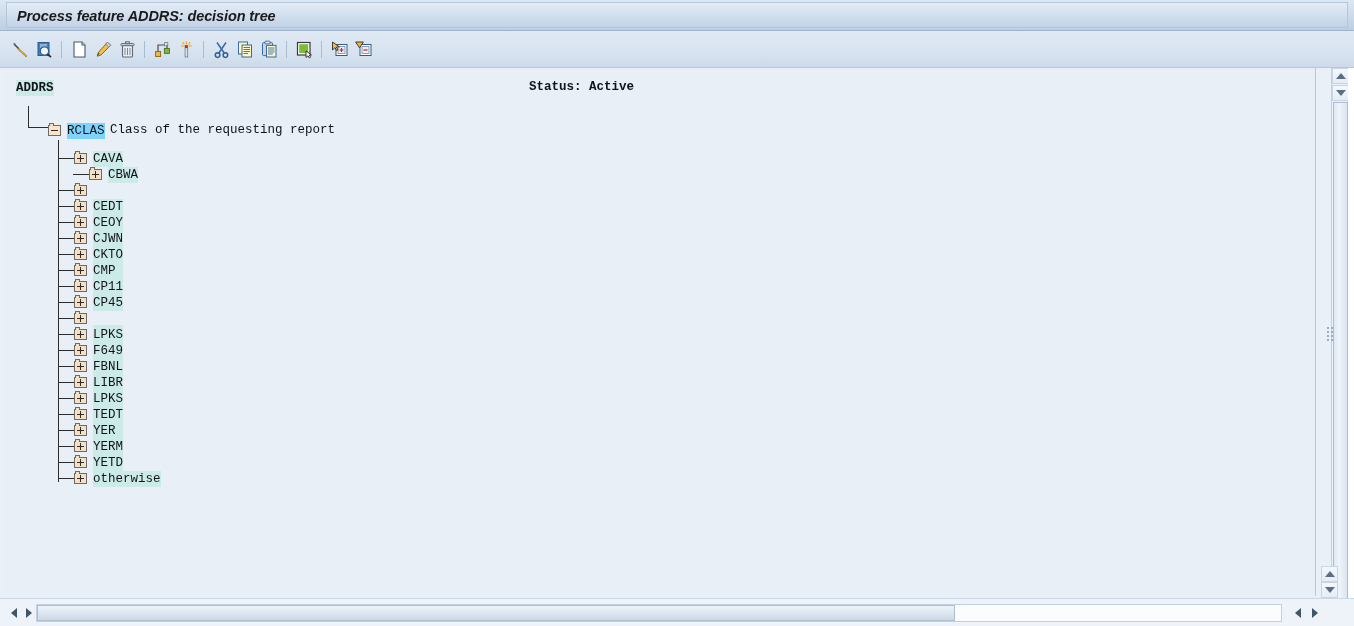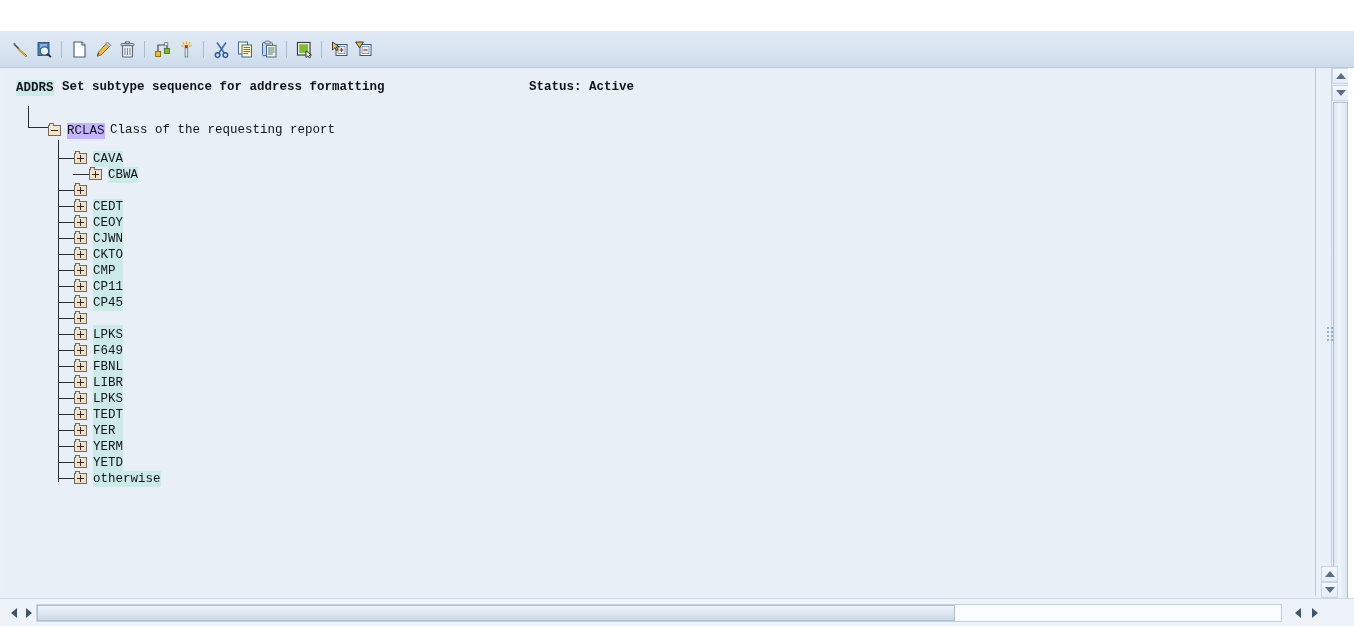--- a/index.html
+++ b/index.html
@@ -126,21 +126,21 @@
     position: absolute; left: 524px; top: 0;
   }
 
   
   .root-row {
     position: absolute;
     left: 0; top: 54px; height: 18px;
   }
   .root-code {
     position: absolute; left: 62px; top: 1px;
-    background: #c4b5fd;
+    background: #7dd3fc;
     padding: 1px 0;
   }
   .root-desc {
     position: absolute; left: 105px; top: 1px;
   }
 
   
   .vline {
     position: absolute;
     width: 1px;
@@ -267,20 +267,25 @@
   }
 
   
   svg.ic { display: block; }
 </style>
 </head>
 <body>
 
 <div id="app">
 
+  <div class="titlebar">
+    <div class="titlebar-inner">
+      <div class="title-text">Process feature ADDRS: decision tree</div>
+    </div>
+  </div>
 
   <div class="toolbar">
     <div class="tb-row">
 
       <div class="tb-btn" title="Check">
         <svg class="ic" width="19" height="19" viewBox="0 0 19 19">
           <path d="M3 4 L8 9" stroke="#4a4a4a" stroke-width="1.6" fill="none"></path>
           <path d="M2 3.5 L4.5 3 L4 5.5 Z" fill="#6f6f6f"></path>
           <path d="M7 8 L14 14 L16 16 L15 17 L13 15 L6.5 9 Z" fill="#f0b93c" stroke="#9c7414" stroke-width="0.7"></path>
           <path d="M2 9 L5 13 L11 4" stroke="#5c5c5c" stroke-width="1.5" fill="none" opacity="0.0"></path>
@@ -405,21 +410,20 @@
       <span class="wm-c">©</span><span>www.tutorialkart.com</span>
     </div>
   </div>
 
   <div class="content-area">
     <div class="tree-panel">
       <div class="tree-inner">
 
         <div class="hdr-row">
           <span class="mono hdr-code">ADDRS</span>
-          <span class="mono hdr-desc">Set subtype sequence for address formatting</span>
           <span class="mono hdr-status">Status: Active</span>
         </div>
 
         <div class="root-row">
           <span class="node-icon root" style="left:43px; top:3px;">
             <span class="tab"></span>
           </span>
           <span class="mono root-code">RCLAS</span>
           <span class="mono root-desc">Class of the requesting report</span>
         </div>

